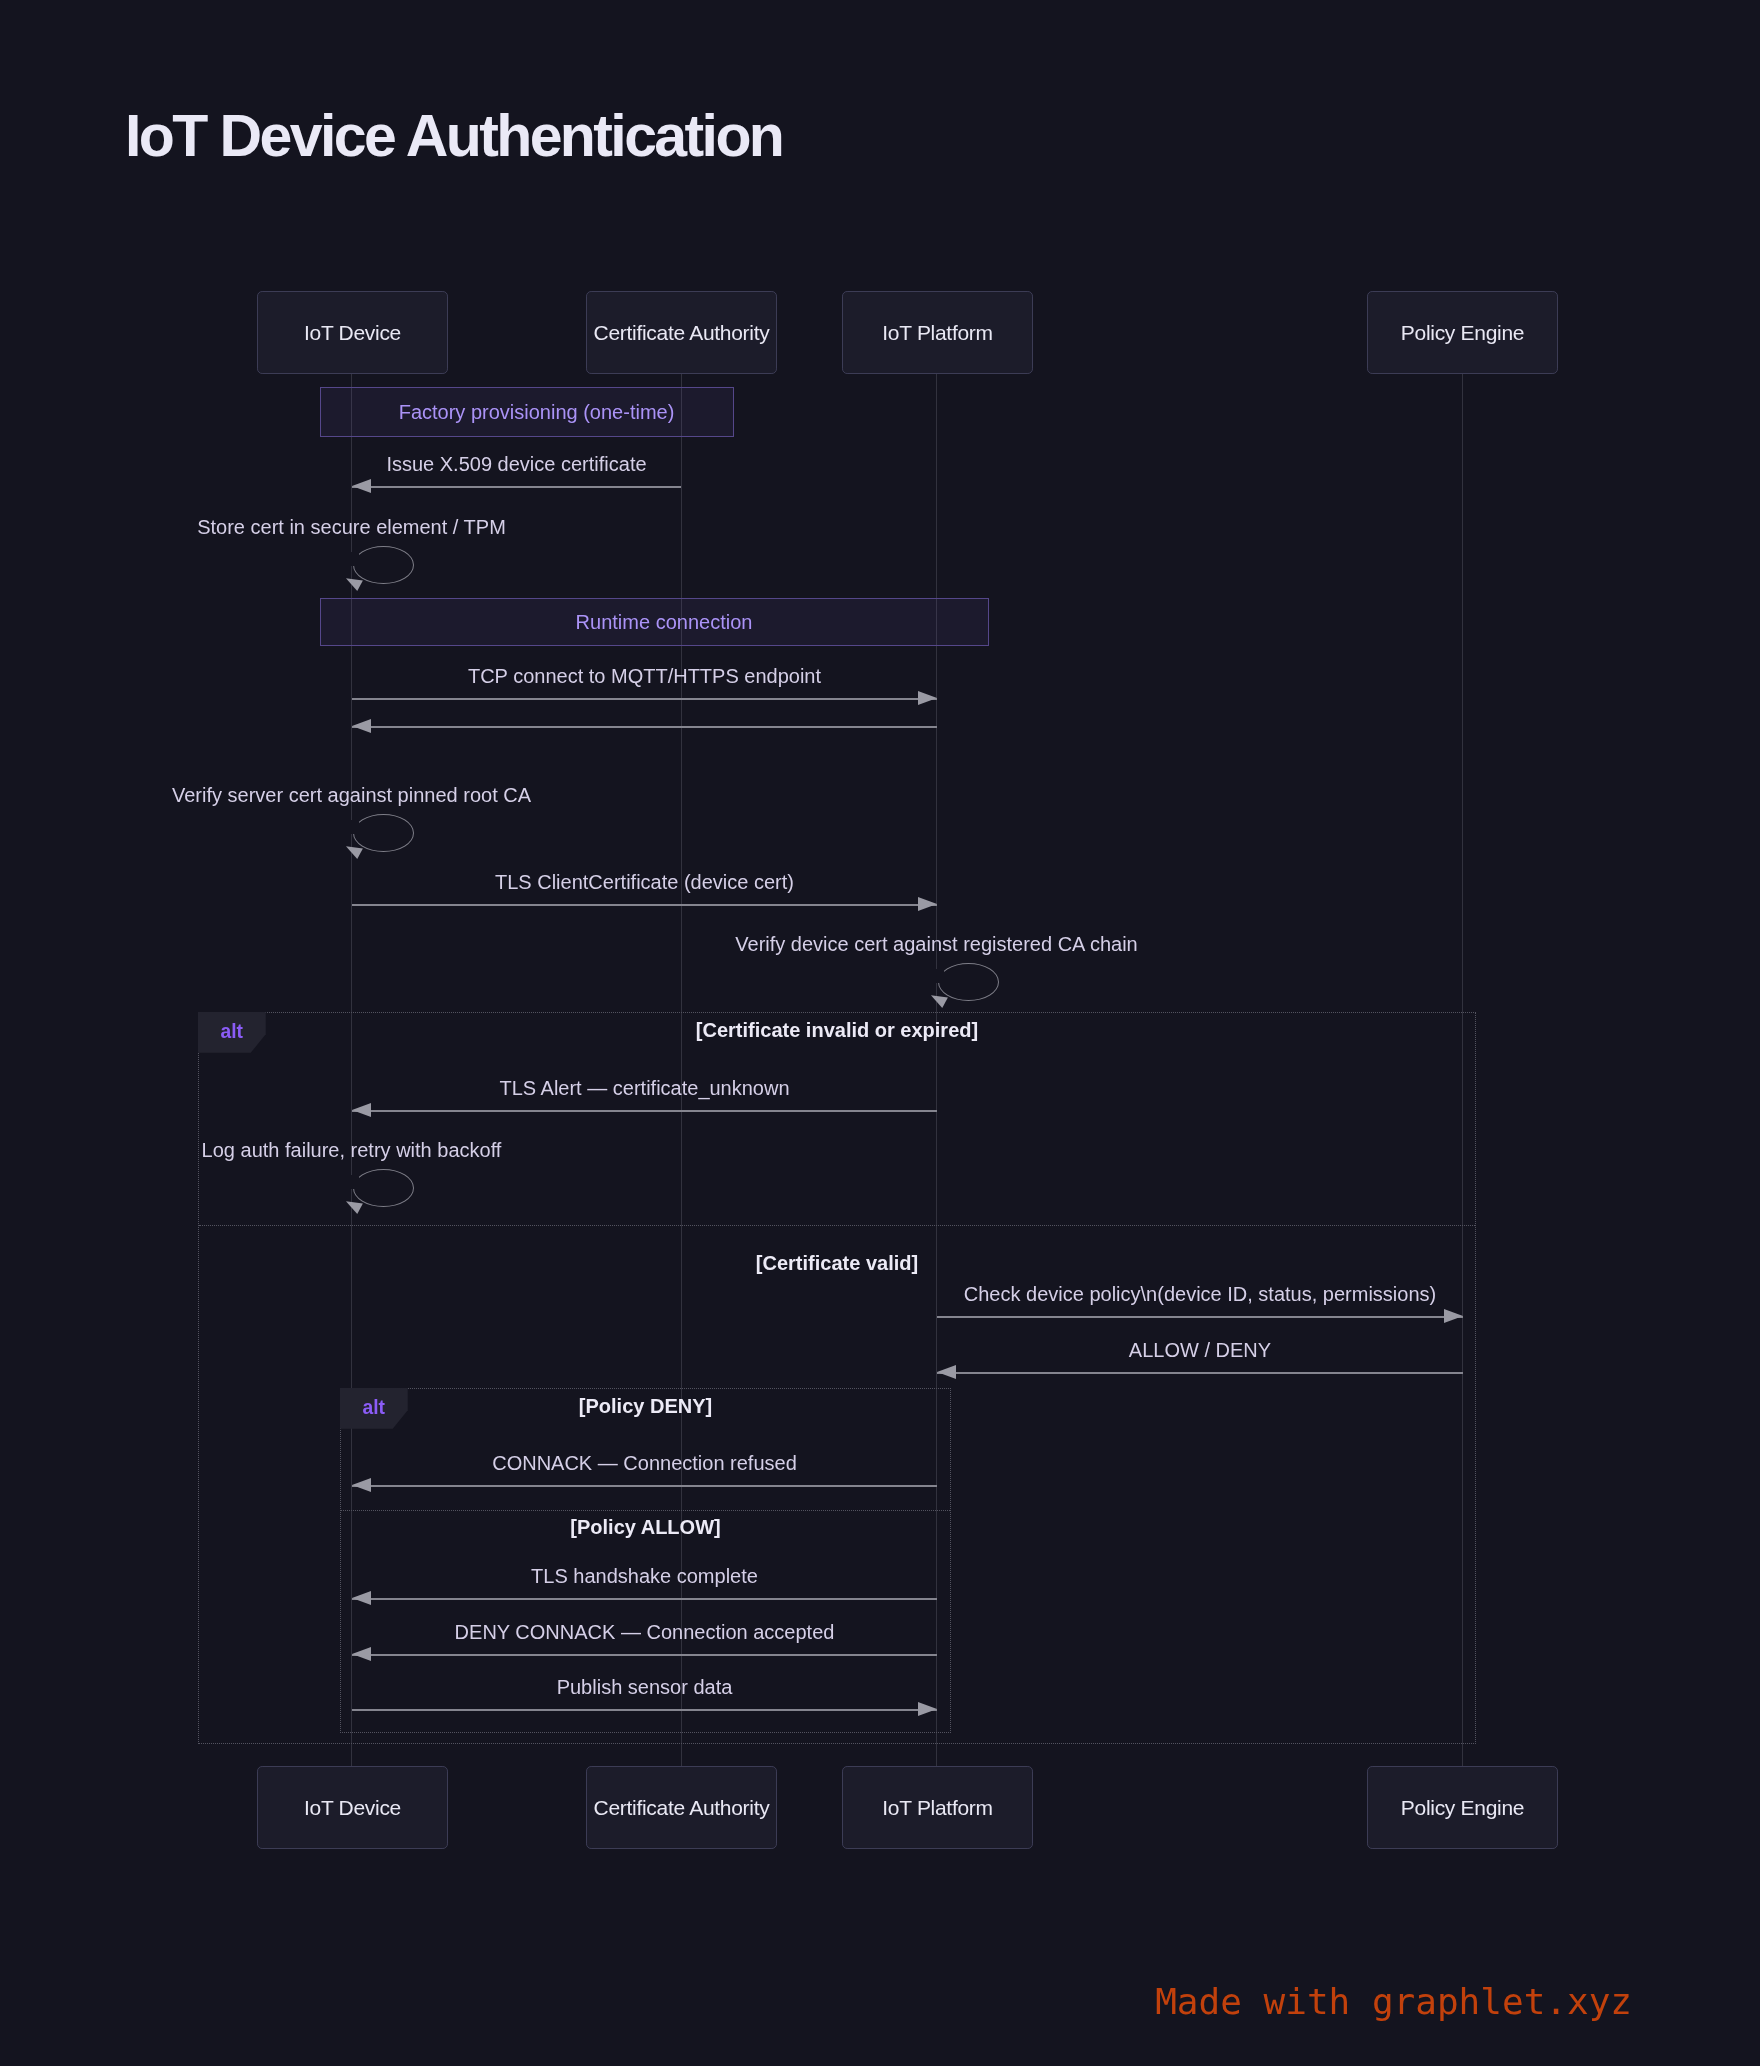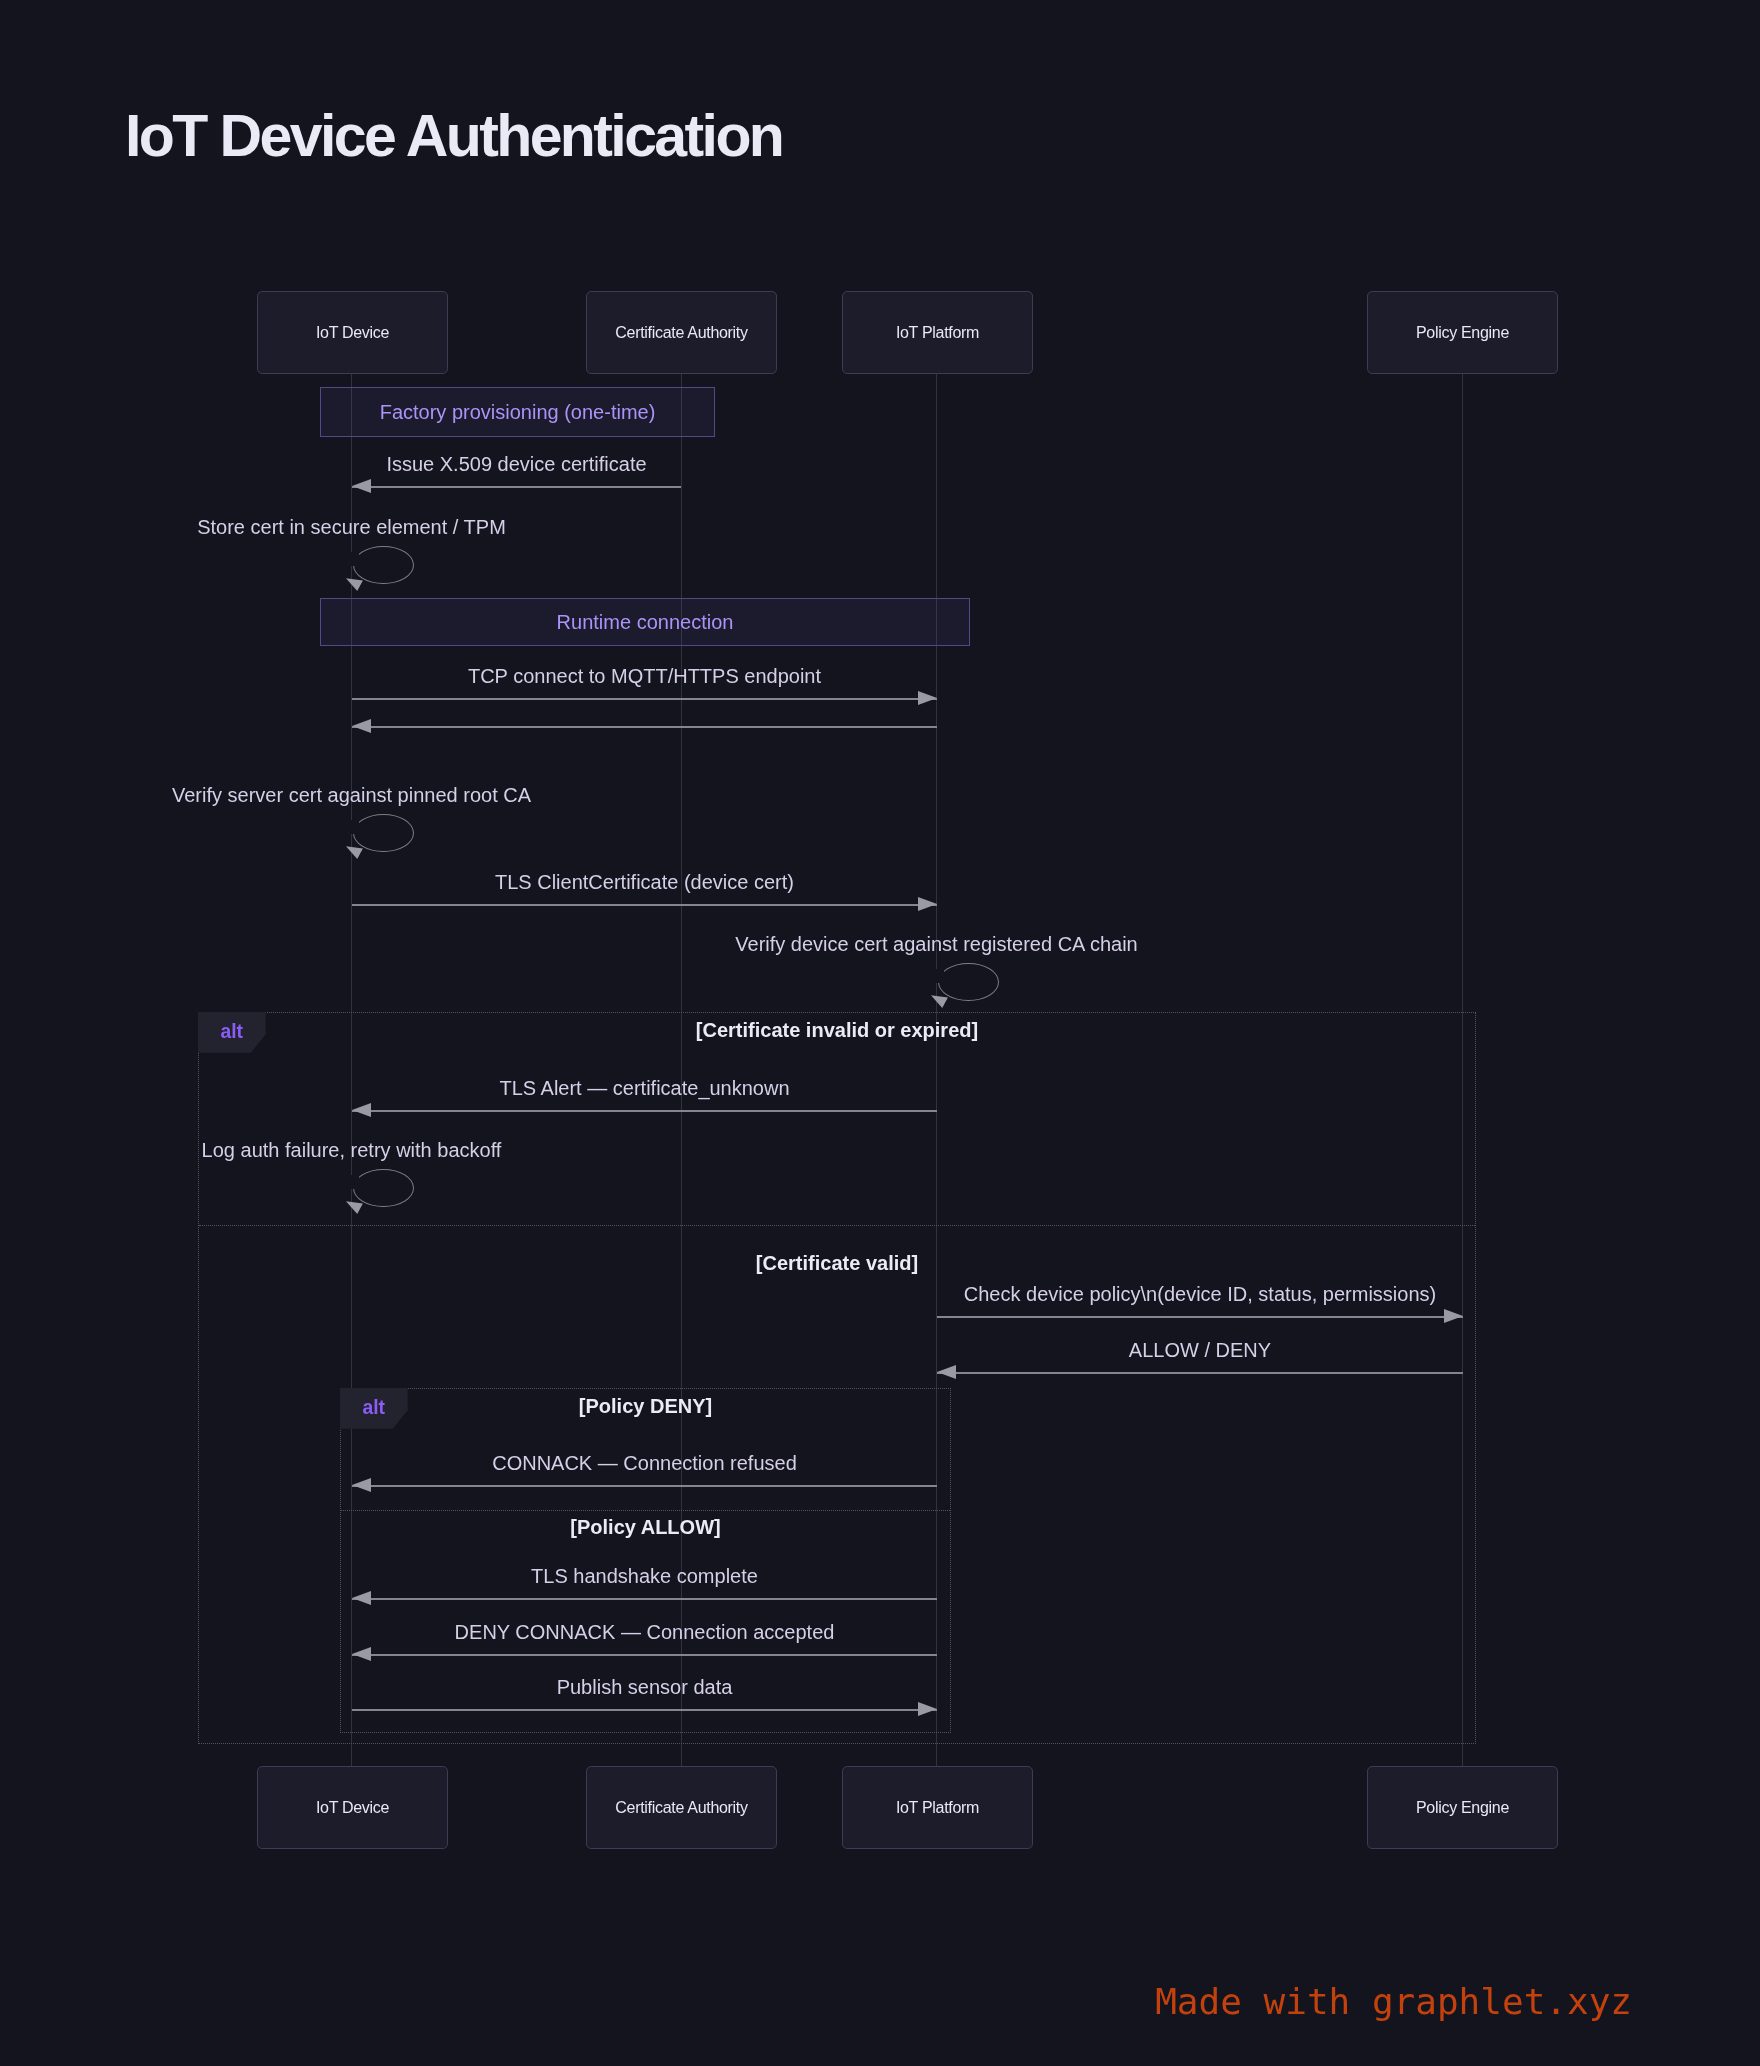--- a/index.html
+++ b/index.html
@@ -3,24 +3,24 @@
 <meta charset="utf-8">
 <style>
   html,body{margin:0;padding:0;background:#14141f;}
   #canvas{position:relative;width:1761px;height:2066px;background:#14141f;overflow:hidden;
           font-family:"Liberation Sans",sans-serif;}
   .title{position:absolute;left:125px;top:102px;font-size:59px;font-weight:700;
          color:#eae9f6;letter-spacing:-2.6px;white-space:nowrap;}
   .lifeline{position:absolute;top:372px;height:1394px;width:1.3px;background:#32323e;}
   .pbox{position:absolute;width:189px;height:81px;background:#1c1c2a;border:1.3px solid #3c3c55;
         border-radius:5.1px;display:flex;align-items:center;justify-content:center;
-        font-size:16px;color:#e9e8f4;letter-spacing:-0.3px;white-space:nowrap;}
+        font-size:21px;color:#e9e8f4;letter-spacing:-0.3px;white-space:nowrap;}
   .sect{position:absolute;background:rgba(110,92,176,0.10);border:1.3px solid #55478a;
         display:flex;align-items:center;justify-content:center;font-size:20px;color:#ab93f7;
-        white-space:nowrap;}
+        white-space:nowrap;padding-left:19px;}
   .msg{position:absolute;}
   .msg .lbl{font-size:20px;color:#d5cfe7;text-align:center;height:28px;line-height:28px;white-space:nowrap;}
   .msg .line{position:relative;height:1.9px;background:#85858f;margin-top:7.7px;}
   .msg.al .line::before{content:"";position:absolute;left:0;top:-7px;width:0;height:0;
         border-top:7.7px solid transparent;border-bottom:7.7px solid transparent;border-right:19.3px solid #9a9aa4;}
   .msg.ar .line::after{content:"";position:absolute;right:0;top:-7px;width:0;height:0;
         border-top:7.7px solid transparent;border-bottom:7.7px solid transparent;border-left:19.3px solid #9a9aa4;}
   .self{position:absolute;width:579px;}
   .self .lbl{font-size:20px;color:#d5cfe7;text-align:center;height:28px;line-height:28px;white-space:nowrap;}
   .self .loop{position:relative;margin-left:291px;margin-top:5.1px;width:59px;height:36px;

